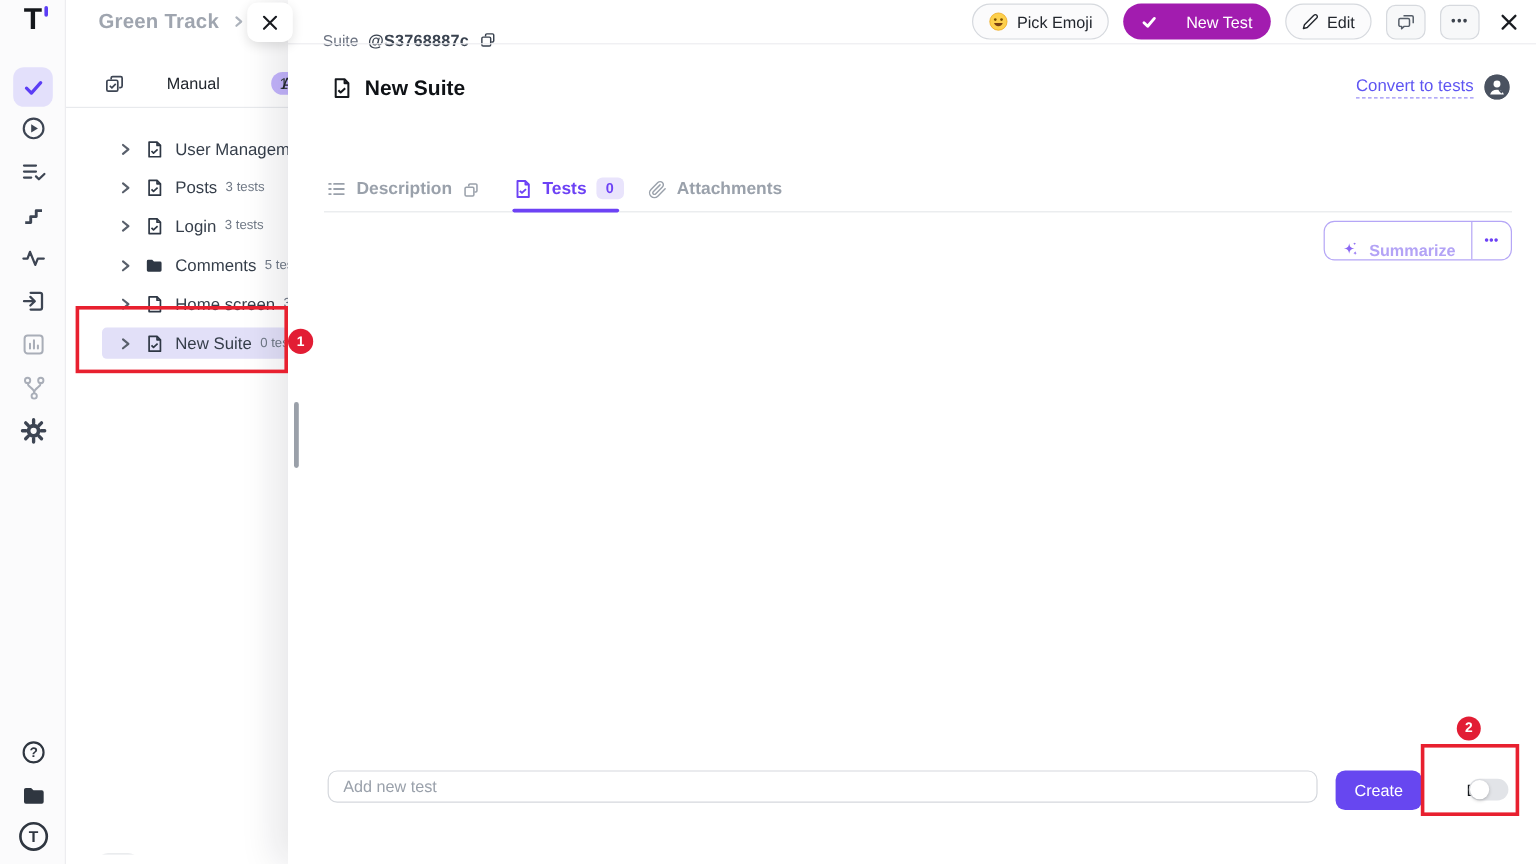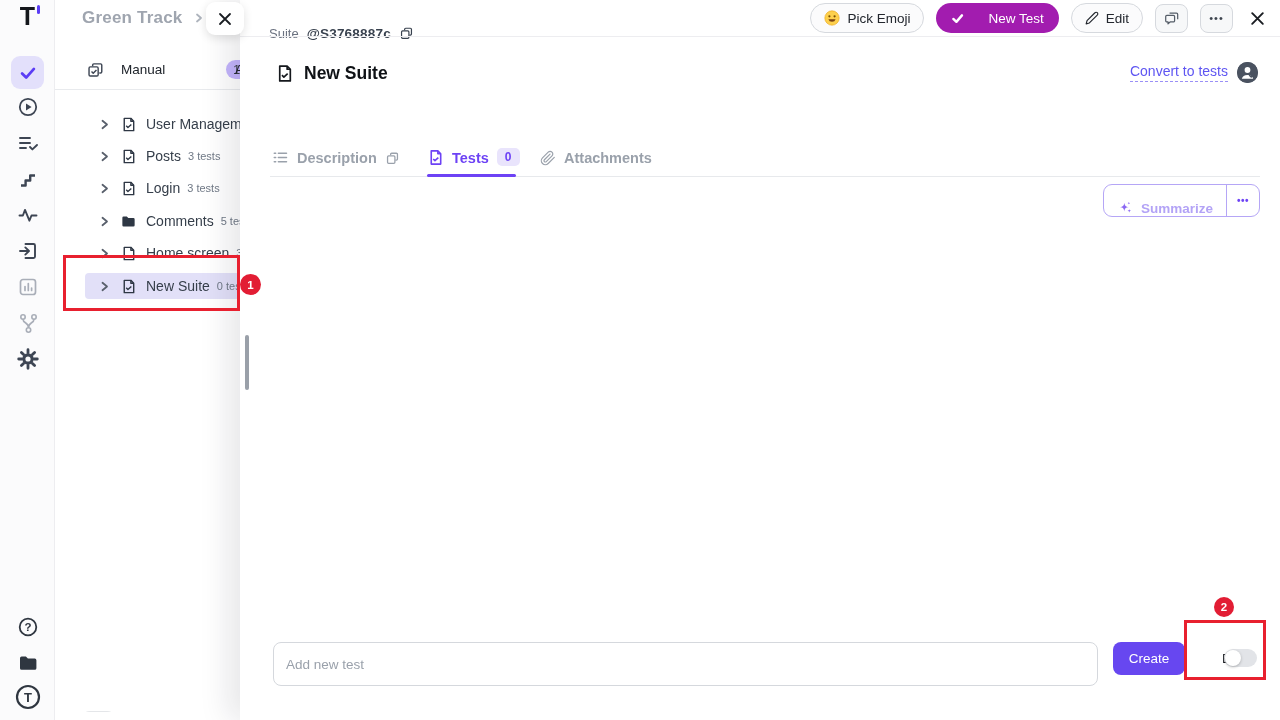--- a/index.html
+++ b/index.html
@@ -13,21 +13,21 @@
   .rail-logo { position:absolute; left:0; top:2px; width:55px; text-align:center; font-size:25px; font-weight:800; color:#14171c; }
   .logo-tick { position:absolute; width:3px; height:9px; background:#5b3df5; border-radius:2px; margin-left:2px; margin-top:3px; display:inline-block; }
   .rail-active { position:absolute; left:11px; top:56px; width:33px; height:33px; background:#e3e0fb; border-radius:9px; display:flex; align-items:center; justify-content:center; }
   .ric { position:absolute; left:0; width:55px; display:flex; justify-content:center; cursor:pointer; }
   .ic-dark { color:#3d4553; } .ic-light { color:#a9aeb8; } .ic-darker { color:#2f3640; }
   
   .sidebar { position:absolute; left:55px; top:0; width:185px; height:712px; background:#fff; overflow:hidden; z-index:6; }
   .project-name { position:absolute; left:27px; top:8px; font-size:17px; font-weight:600; color:#9fa5af; letter-spacing:.2px; }
   .crumb-chev { position:absolute; left:138px; top:12px; color:#aeb4bd; }
   .sb-tabs-icon { position:absolute; left:31px; top:61px; color:#3d4553; }
-  .sb-tab-manual { position:absolute; left:66px; top:62px; font-size:13.5px; font-weight:500; color:#20252c; }
+  .sb-tab-manual { position:absolute; left:84px; top:62px; font-size:13.5px; font-weight:500; color:#20252c; }
   .sb-badge { position:absolute; left:132px; top:60px; height:19px; padding:0 7px; background:#c4b5fd; border-radius:10px; font-size:13px; color:#3b4048; display:flex; align-items:center;margin-left:39px; }
   .sb-tab-auto { position:absolute; left:180px; top:62px; font-size:13.5px; font-weight:500; color:#20252c; white-space:nowrap; }
   .sb-divider { position:absolute; left:0; top:89px; width:185px; height:1px; background:#e8eaed; }
   .trow { position:absolute; left:30px; width:155px; height:26px; display:flex; align-items:center; padding-left:13px; white-space:nowrap; overflow:hidden; cursor:pointer; border-radius:4px; }
   .trow.active { background:#e2e0f8; }
   .t-chev { flex:0 0 auto; color:#59606c; display:flex; }
   .t-icon { flex:0 0 auto; margin-left:9px; color:#2e3744; display:flex; }
   .t-label { margin-left:9px; font-size:14px; font-weight:500; color:#353e4a; }
   .t-count { margin-left:7px; font-size:11px; color:#707986; }
   .version-badge { position:absolute; left:25px; top:711px; width:37px; height:20px; background:#e4e6e9; border-radius:10px; display:flex; align-items:center; justify-content:center; font-size:12px; font-weight:600; color:#4b5563; }
@@ -52,21 +52,21 @@
   .avatar { width:21px; height:21px; border-radius:50%; background:#4a5260; display:flex; align-items:center; justify-content:center; }
   .tab { position:absolute; top:142px; height:24px; display:flex; align-items:flex-end; gap:8px; cursor:pointer; }
   .tab .tl { font-size:14.5px; font-weight:600; color:#9aa1ab; }
   .tab.active .tl { color:#6d42f5; font-weight:700; }
   .tab-badge { background:#e9e4fc; color:#6d42f5; border-radius:5px; font-size:12px; font-weight:600; padding:2px 8px; }
   .tab-underline { position:absolute; left:187px; top:174px; width:89px; height:3px; background:#6d42f5; border-radius:2px; z-index:2; }
   .tabs-divider { position:absolute; left:30px; top:176px; width:990px; height:1px; background:#e7e9ec; }
   .summarize { position:absolute; right:20px; top:184px; height:33px; display:flex; align-items:stretch; border:1.3px solid #b5a6f6; border-radius:9px; overflow:hidden; }
   .sum-main { display:flex; align-items:flex-end; gap:8px; padding:0 13px; color:#b3a3f6; font-size:13.5px; font-weight:600; cursor:default; }
   .sum-more { width:33px; display:flex; align-items:center; justify-content:center; border-left:1.3px solid #b5a6f6; color:#6d42f5; font-size:10px; letter-spacing:.5px; font-weight:700; cursor:pointer; }
-  .add-input { position:absolute; left:33px; top:642px; width:825px; height:44px; border:1px solid #d5d8dd; border-radius:8px; padding:0 12px; font-size:13.5px; font-family:"Liberation Sans",sans-serif; color:#1a1f27; outline:none; background:#fff; }
+  .add-input { position:absolute; left:33px; top:642px; width:825px; height:27px; border:1px solid #d5d8dd; border-radius:8px; padding:0 12px; font-size:13.5px; font-family:"Liberation Sans",sans-serif; color:#1a1f27; outline:none; background:#fff; }
   .add-input::placeholder { color:#9aa1ab; }
   .create-btn { position:absolute; left:873px; top:642px; width:72px; height:33px; background:#6747f0; border:none; border-radius:8px; color:#fff; font-size:13.5px; font-family:"Liberation Sans",sans-serif; cursor:pointer; }
   .bulk-label { position:absolute; left:951px; top:651px; font-size:13.5px; color:#15181d;margin-left:31px; }
   .toggle { position:absolute; left:984px; top:649px; width:33px; height:18px; background:#e2e4e8; border-radius:10px; cursor:pointer; }
   .toggle-knob { position:absolute; left:1px; top:1px; width:16px; height:16px; background:#fff; border-radius:50%; box-shadow:0 1px 3px rgba(0,0,0,.25); }
   .resize-handle { position:absolute; left:245px; top:335px; width:4px; height:55px; background:#9aa0a9; border-radius:2px; z-index:25; cursor:col-resize; }
   
   .anno-box { position:absolute; border:3.5px solid #e8202f; z-index:40; pointer-events:none; }
   .anno-box1 { left:63px; top:255px; width:177px; height:56px; }
   .anno-box2 { left:1184px; top:620px; width:82px; height:60px; }

